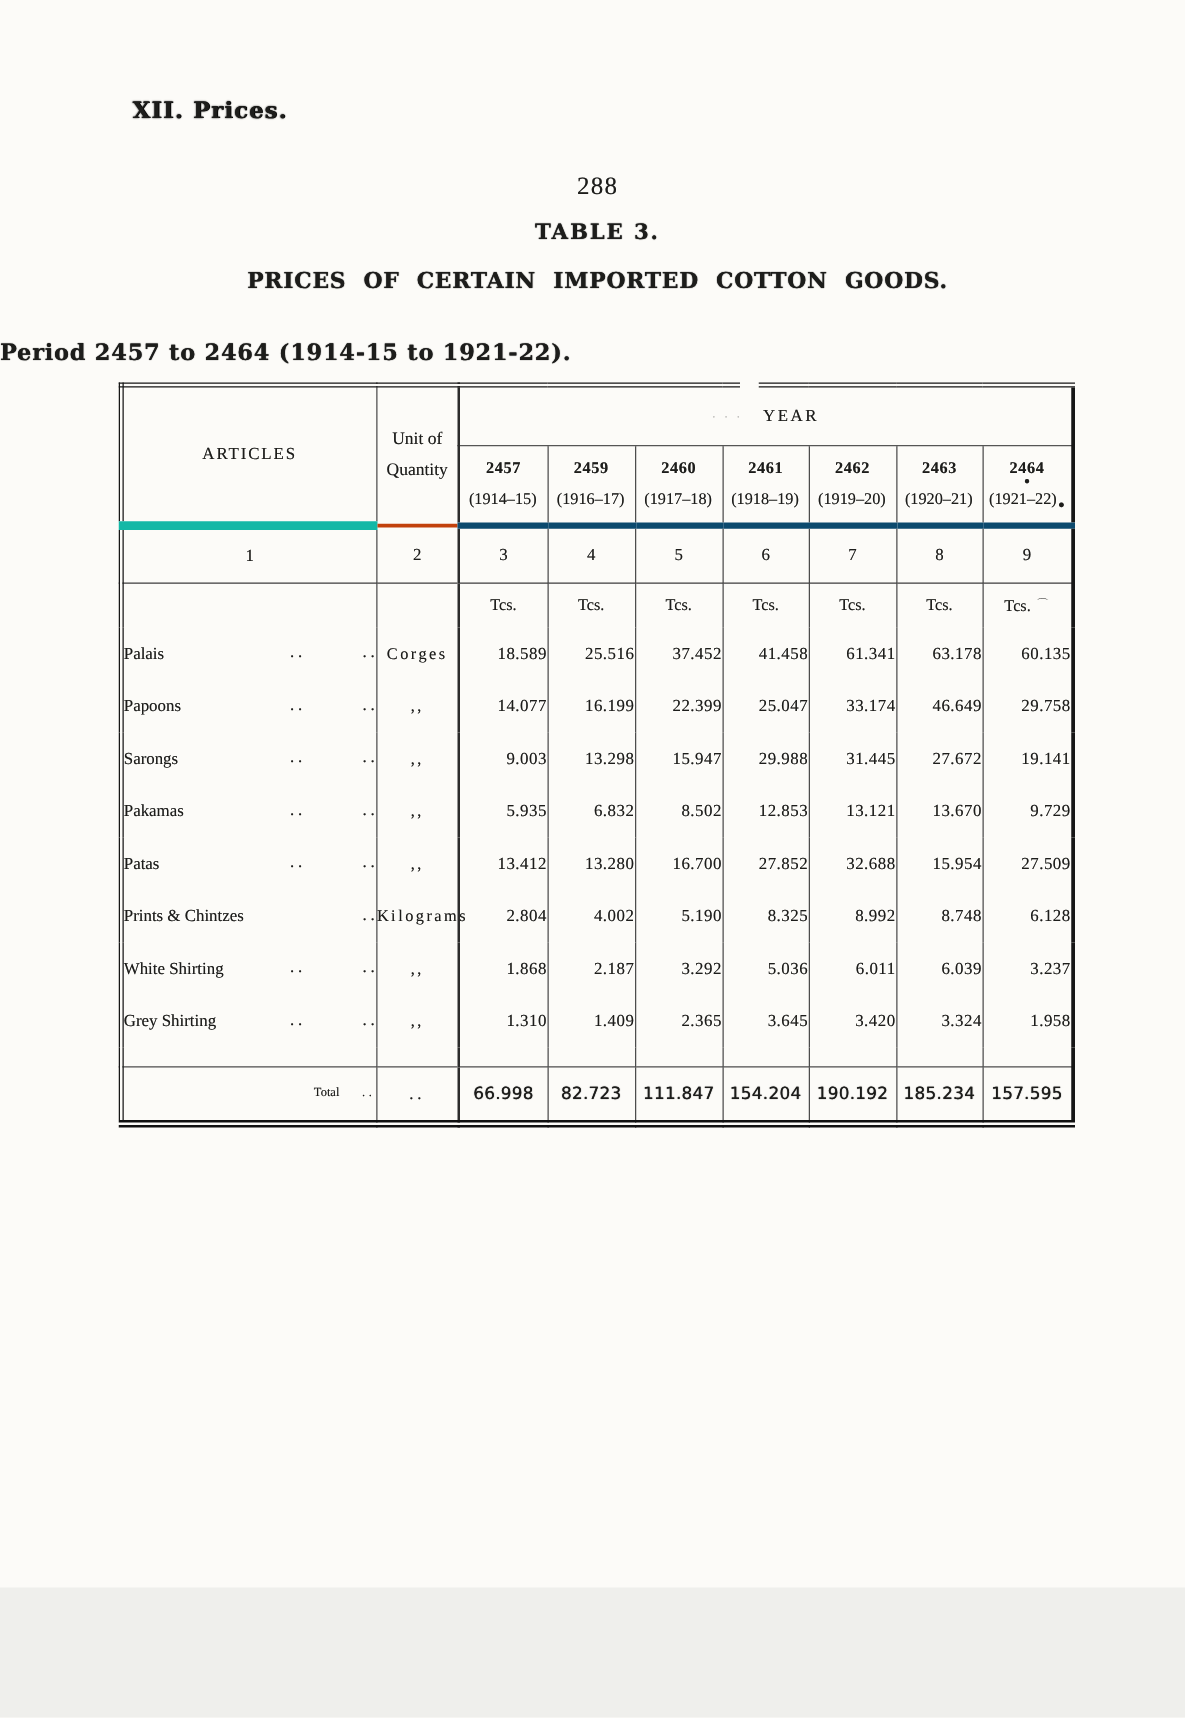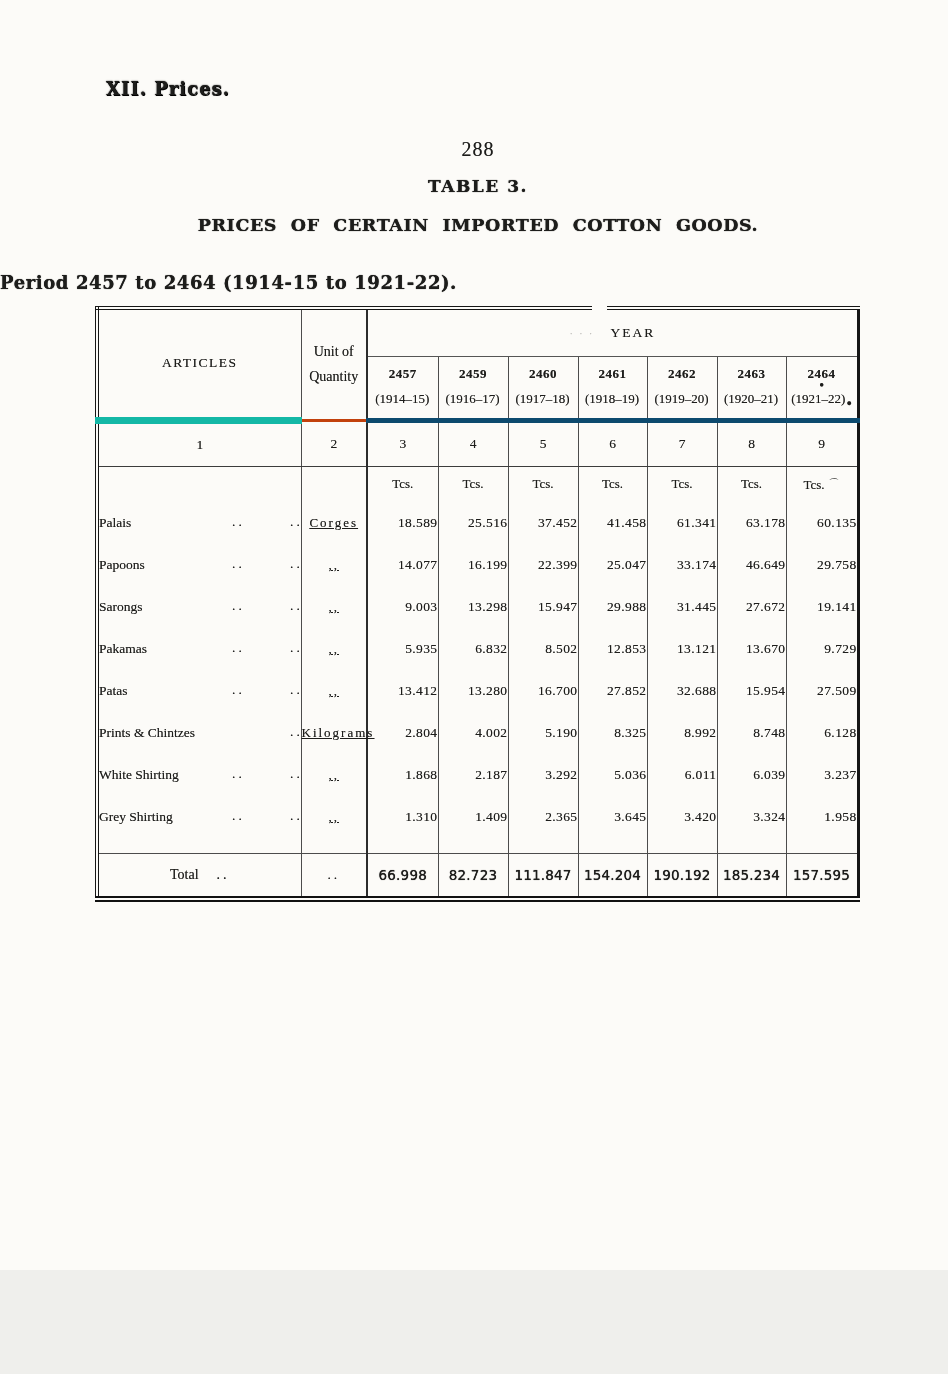--- a/index.html
+++ b/index.html
@@ -80,28 +80,28 @@
   .h-num { text-align:center; font-size:13.5px; border-bottom:1.5px solid #3c3c3c; }
   
   .r-currency { height:36px; }
   .c-cur { text-align:center; vertical-align:bottom; padding-bottom:3px; font-size:13px; }
   .c-cur .curl { font-size:11px; margin-left:4px; vertical-align:2px; opacity:0.8; }
   .r-article { height:42px; }
   .c-article { position:relative; padding-left:18px; font-size:13.5px; }
   .ld { letter-spacing:3px; }
   .ld-mid { position:absolute; left:133px; top:50%; transform:translateY(-58%); }
   .ld-end { position:absolute; left:191px; top:50%; transform:translateY(-58%); }
-  .c-unit { text-align:center; font-size:13px;text-decoration:underline; }
+  .c-unit { text-align:center; font-size:13px; }
   .ditto { letter-spacing:2px; }
   .c-val { text-align:right; padding-right:13px; font-size:13.5px; letter-spacing:0.4px; }
   
   .r-spacer { height:15px; }
   .r-spacer td { border-bottom:1px solid #4c4c4c; }
   .r-total { height:46px; }
-  .c-totallabel { text-align:center; padding-right:6px; font-size:14px; }
+  .c-totallabel { text-align:right; padding-right:6px; font-size:10px; }
   .c-totallabel .ld { margin-left:18px; letter-spacing:3px; }
   .c-totalunit { text-align:center; letter-spacing:3px; }
   .c-total {
     text-align:center; font-family:"DejaVu Sans", sans-serif;
     font-weight:bold; font-size:13.5px; letter-spacing:0.2px;
     text-shadow:0 0 0.7px #000;
   }
 </style>
 </head>
 <body>

